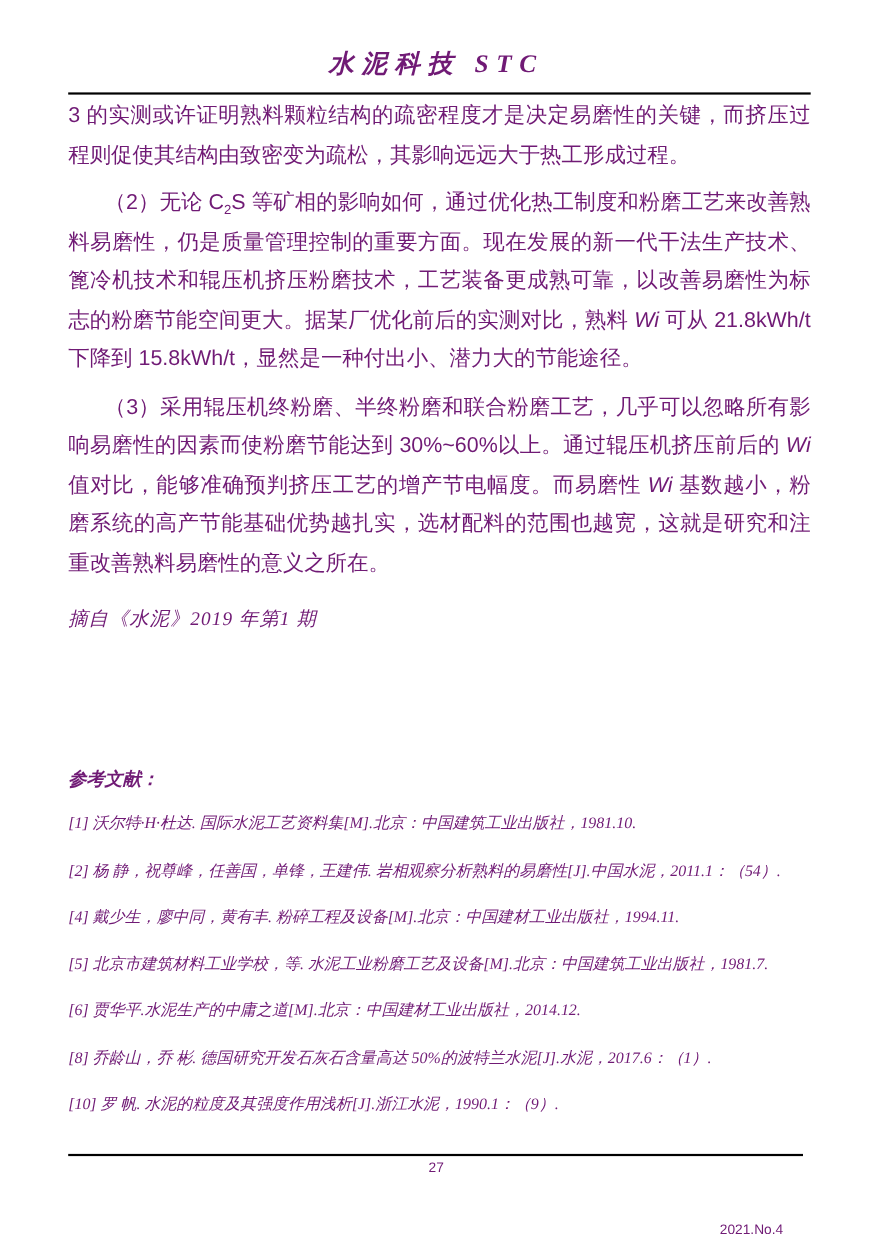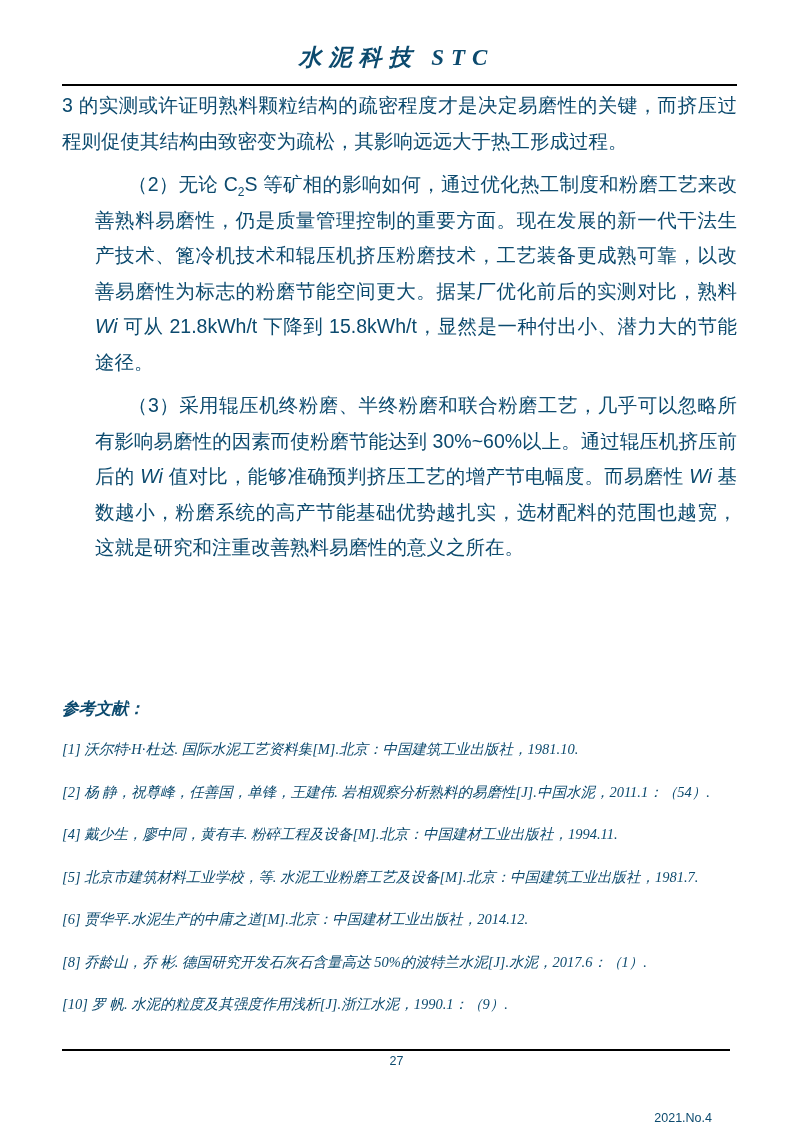--- a/index.html
+++ b/index.html
@@ -2,21 +2,21 @@
 <html><head>
 <meta charset="utf-8">
 <style>
   html, body { margin: 0; padding: 0; background: #e8e8e8; }
   .page {
     position: relative;
     width: 793px;
     height: 1122px;
     margin: 0 auto;
     background: #ffffff;
-    color: #0c4a6e;
+    color: #701a75;
     overflow: hidden;
     box-shadow: 0 0 6px rgba(0,0,0,.25);
   }
 
   
   .header { position: absolute; top: 0; left: 0; right: 0; }
   .header-title {
     padding-top: 42px;
     text-align: center;
     font-family: "Liberation Serif", serif;
@@ -33,21 +33,21 @@
   
   .body-text {
     position: absolute;
     top: 88px; left: 62px; right: 56px;
     font-family: "Liberation Sans", sans-serif;
     font-size: 19.5px;
     line-height: 35.5px;
     text-align: justify;
   }
   .body-text p { margin: 0; }
-  .body-text p + p { margin-top: 8px; margin-left: 33px; }
+  .body-text p + p { margin-top: 8px; }
   .body-text p.indent { text-indent: 33px; }
   .body-text .it { font-style: italic; }
   .body-text sub { font-size: 12px; line-height: 0; }
 
   
   .citation {
     position: absolute;
     top: 550px; left: 62px; right: 56px;
     font-family: "Liberation Serif", serif;
     font-style: italic;
@@ -95,20 +95,21 @@
     <div class="header-title">水泥科技 STC</div>
     <div class="header-rule"></div>
   </div>
 
   <div class="body-text">
       <p><span>3 的实测或许证明熟料颗粒结构的疏密程度才是决定易磨性的关键，而挤压过程则促使其结构由致密变为疏松，其影响远远大于热工形成过程。</span></p>
       <p class="indent"><span>（2）无论 C</span><sub>2</sub><span>S 等矿相的影响如何，通过优化热工制度和粉磨工艺来改善熟料易磨性，仍是质量管理控制的重要方面。现在发展的新一代干法生产技术、篦冷机技术和辊压机挤压粉磨技术，工艺装备更成熟可靠，以改善易磨性为标志的粉磨节能空间更大。据某厂优化前后的实测对比，熟料 </span><span class="it">Wi</span><span> 可从 21.8kWh/t 下降到 15.8kWh/t，显然是一种付出小、潜力大的节能途径。</span></p>
       <p class="indent"><span>（3）采用辊压机终粉磨、半终粉磨和联合粉磨工艺，几乎可以忽略所有影响易磨性的因素而使粉磨节能达到 30%~60%以上。通过辊压机挤压前后的 </span><span class="it">Wi</span><span> 值对比，能够准确预判挤压工艺的增产节电幅度。而易磨性 </span><span class="it">Wi</span><span> 基数越小，粉磨系统的高产节能基础优势越扎实，选材配料的范围也越宽，这就是研究和注重改善熟料易磨性的意义之所在。</span></p>
     </div>
 
+  <div class="citation">摘自《水泥》2019 年第1 期</div>
 
   <div class="references">
     <div class="ref-heading">参考文献：</div>
     <div class="ref-list">
         <div class="ref-line">[1] 沃尔特·H·杜达. 国际水泥工艺资料集[M].北京：中国建筑工业出版社，1981.10.</div>
         <div class="ref-line">[2] 杨 静，祝尊峰，任善国，单锋，王建伟. 岩相观察分析熟料的易磨性[J].中国水泥，2011.1：（54）.</div>
         <div class="ref-line">[4] 戴少生，廖中同，黄有丰. 粉碎工程及设备[M].北京：中国建材工业出版社，1994.11.</div>
         <div class="ref-line">[5] 北京市建筑材料工业学校，等. 水泥工业粉磨工艺及设备[M].北京：中国建筑工业出版社，1981.7.</div>
         <div class="ref-line">[6] 贾华平.水泥生产的中庸之道[M].北京：中国建材工业出版社，2014.12.</div>
         <div class="ref-line">[8] 乔龄山，乔 彬. 德国研究开发石灰石含量高达 50%的波特兰水泥[J].水泥，2017.6：（1）.</div>

